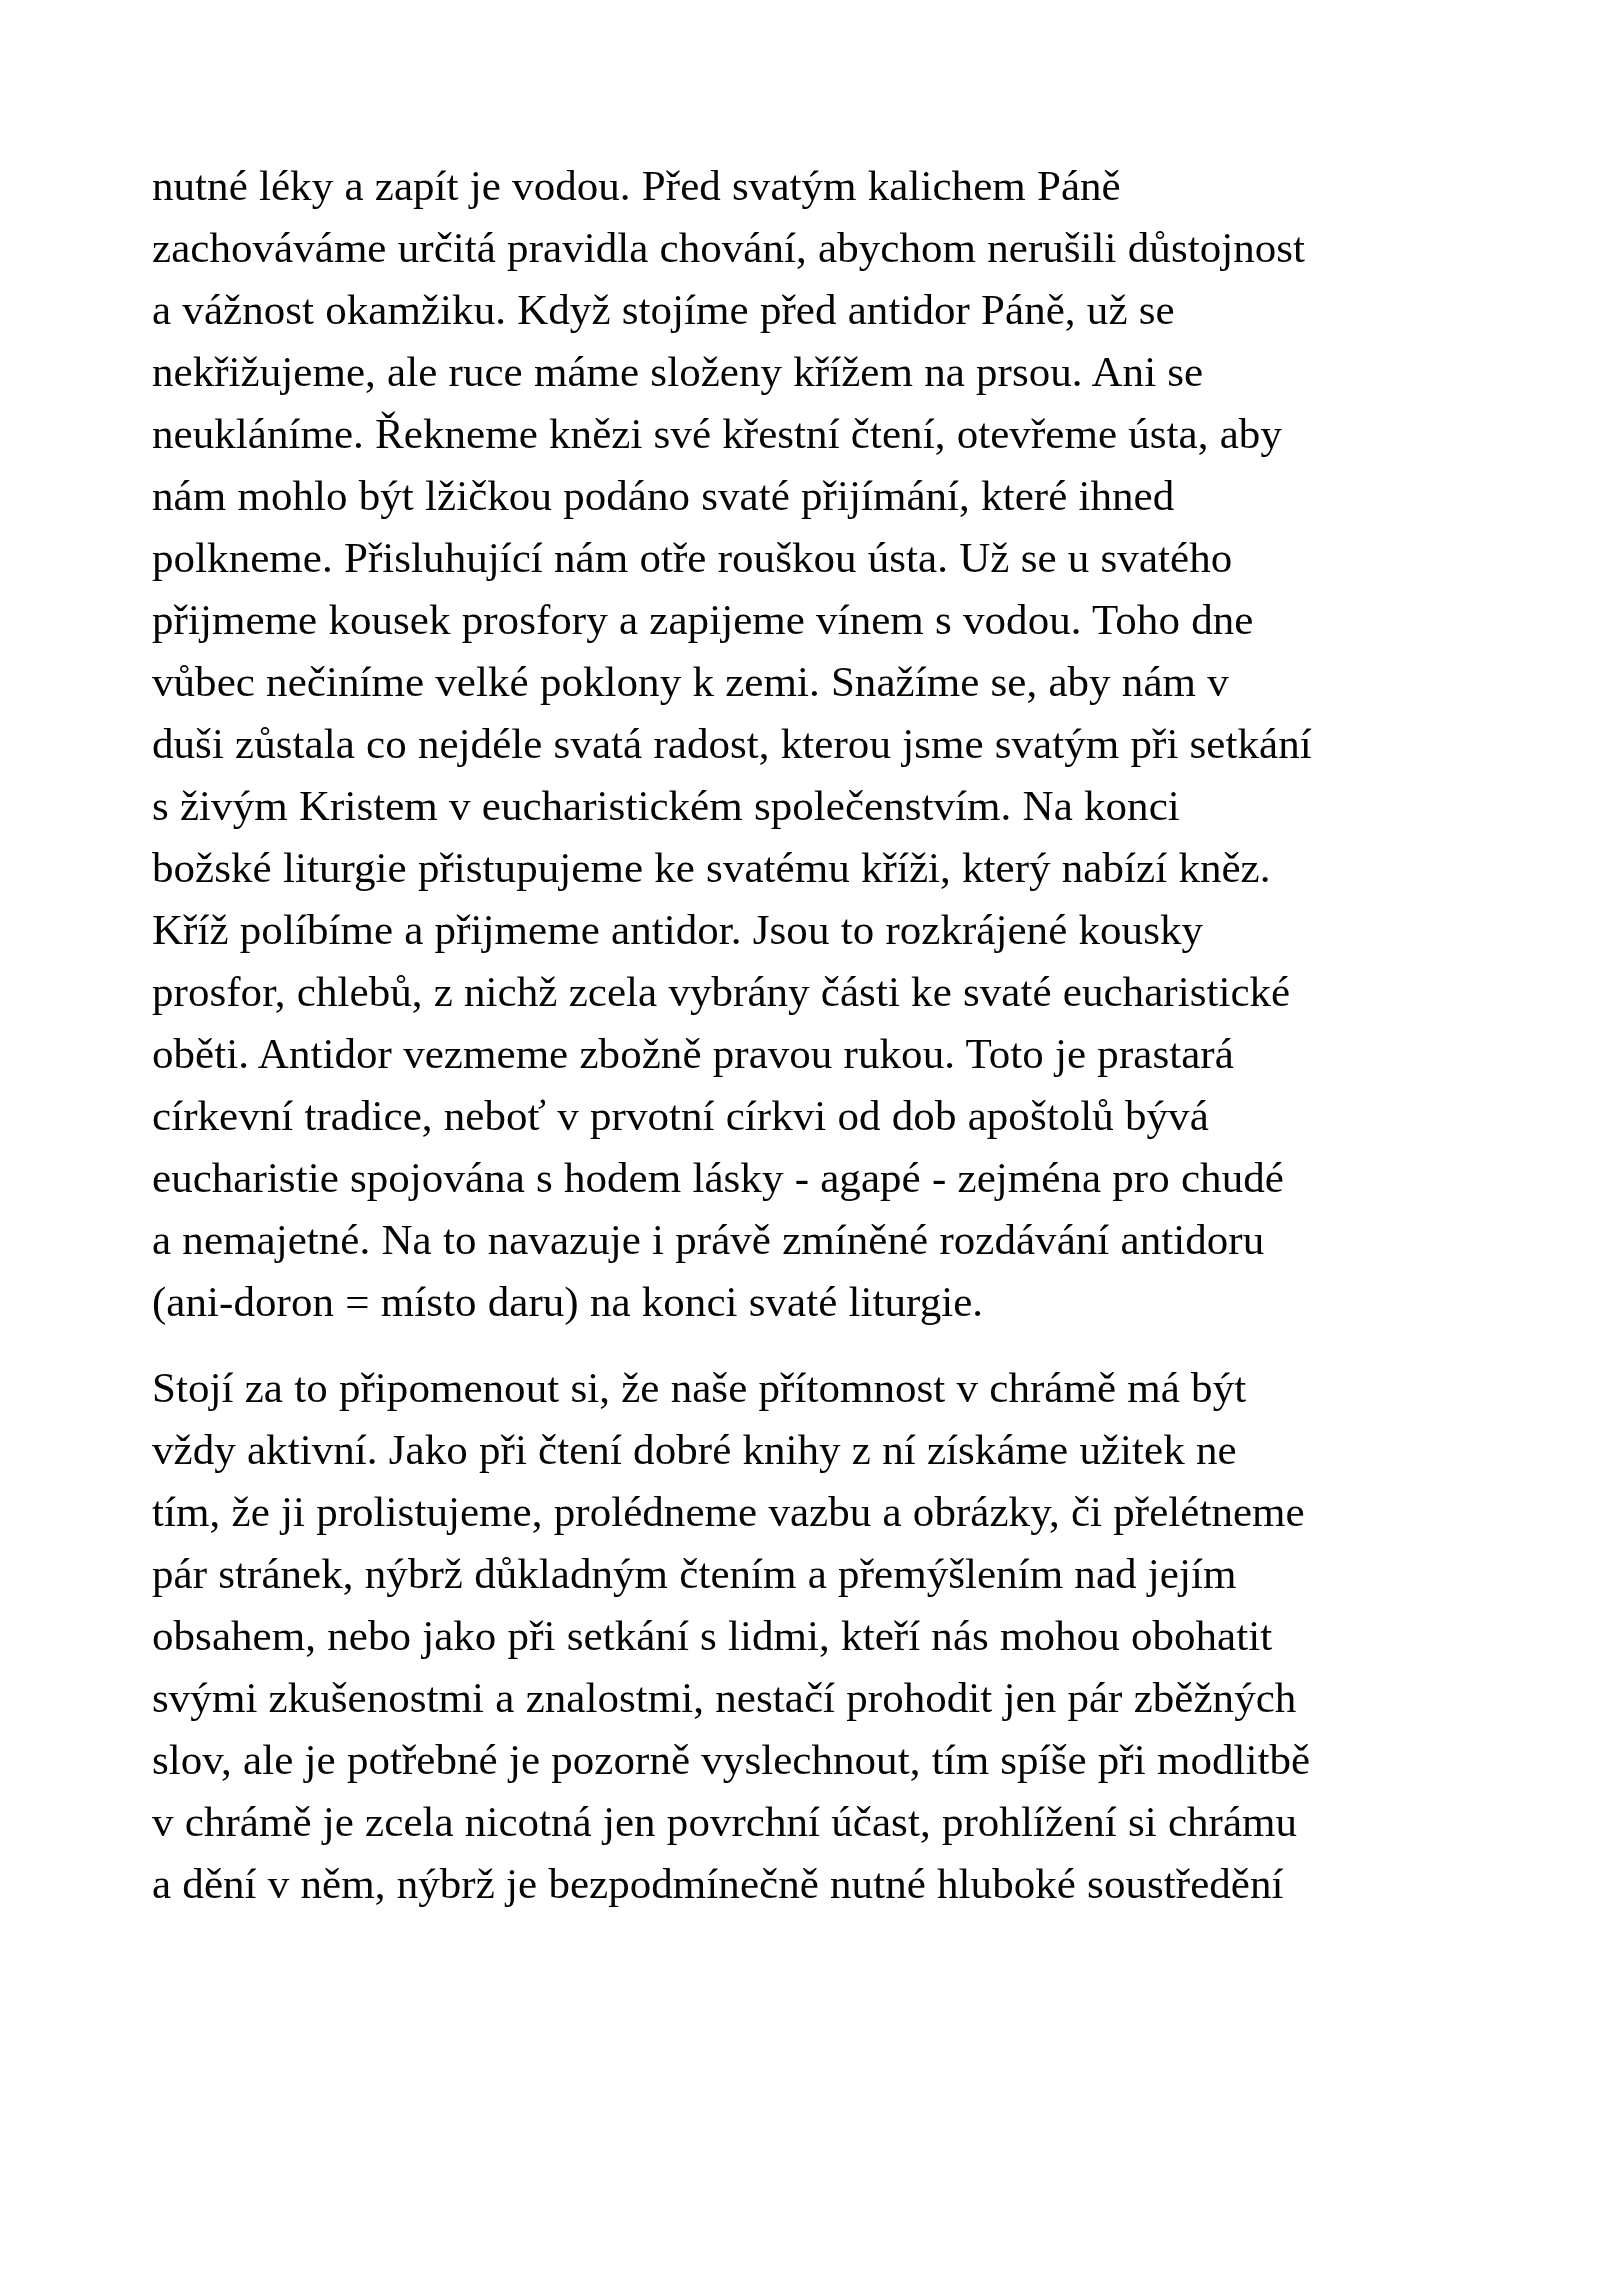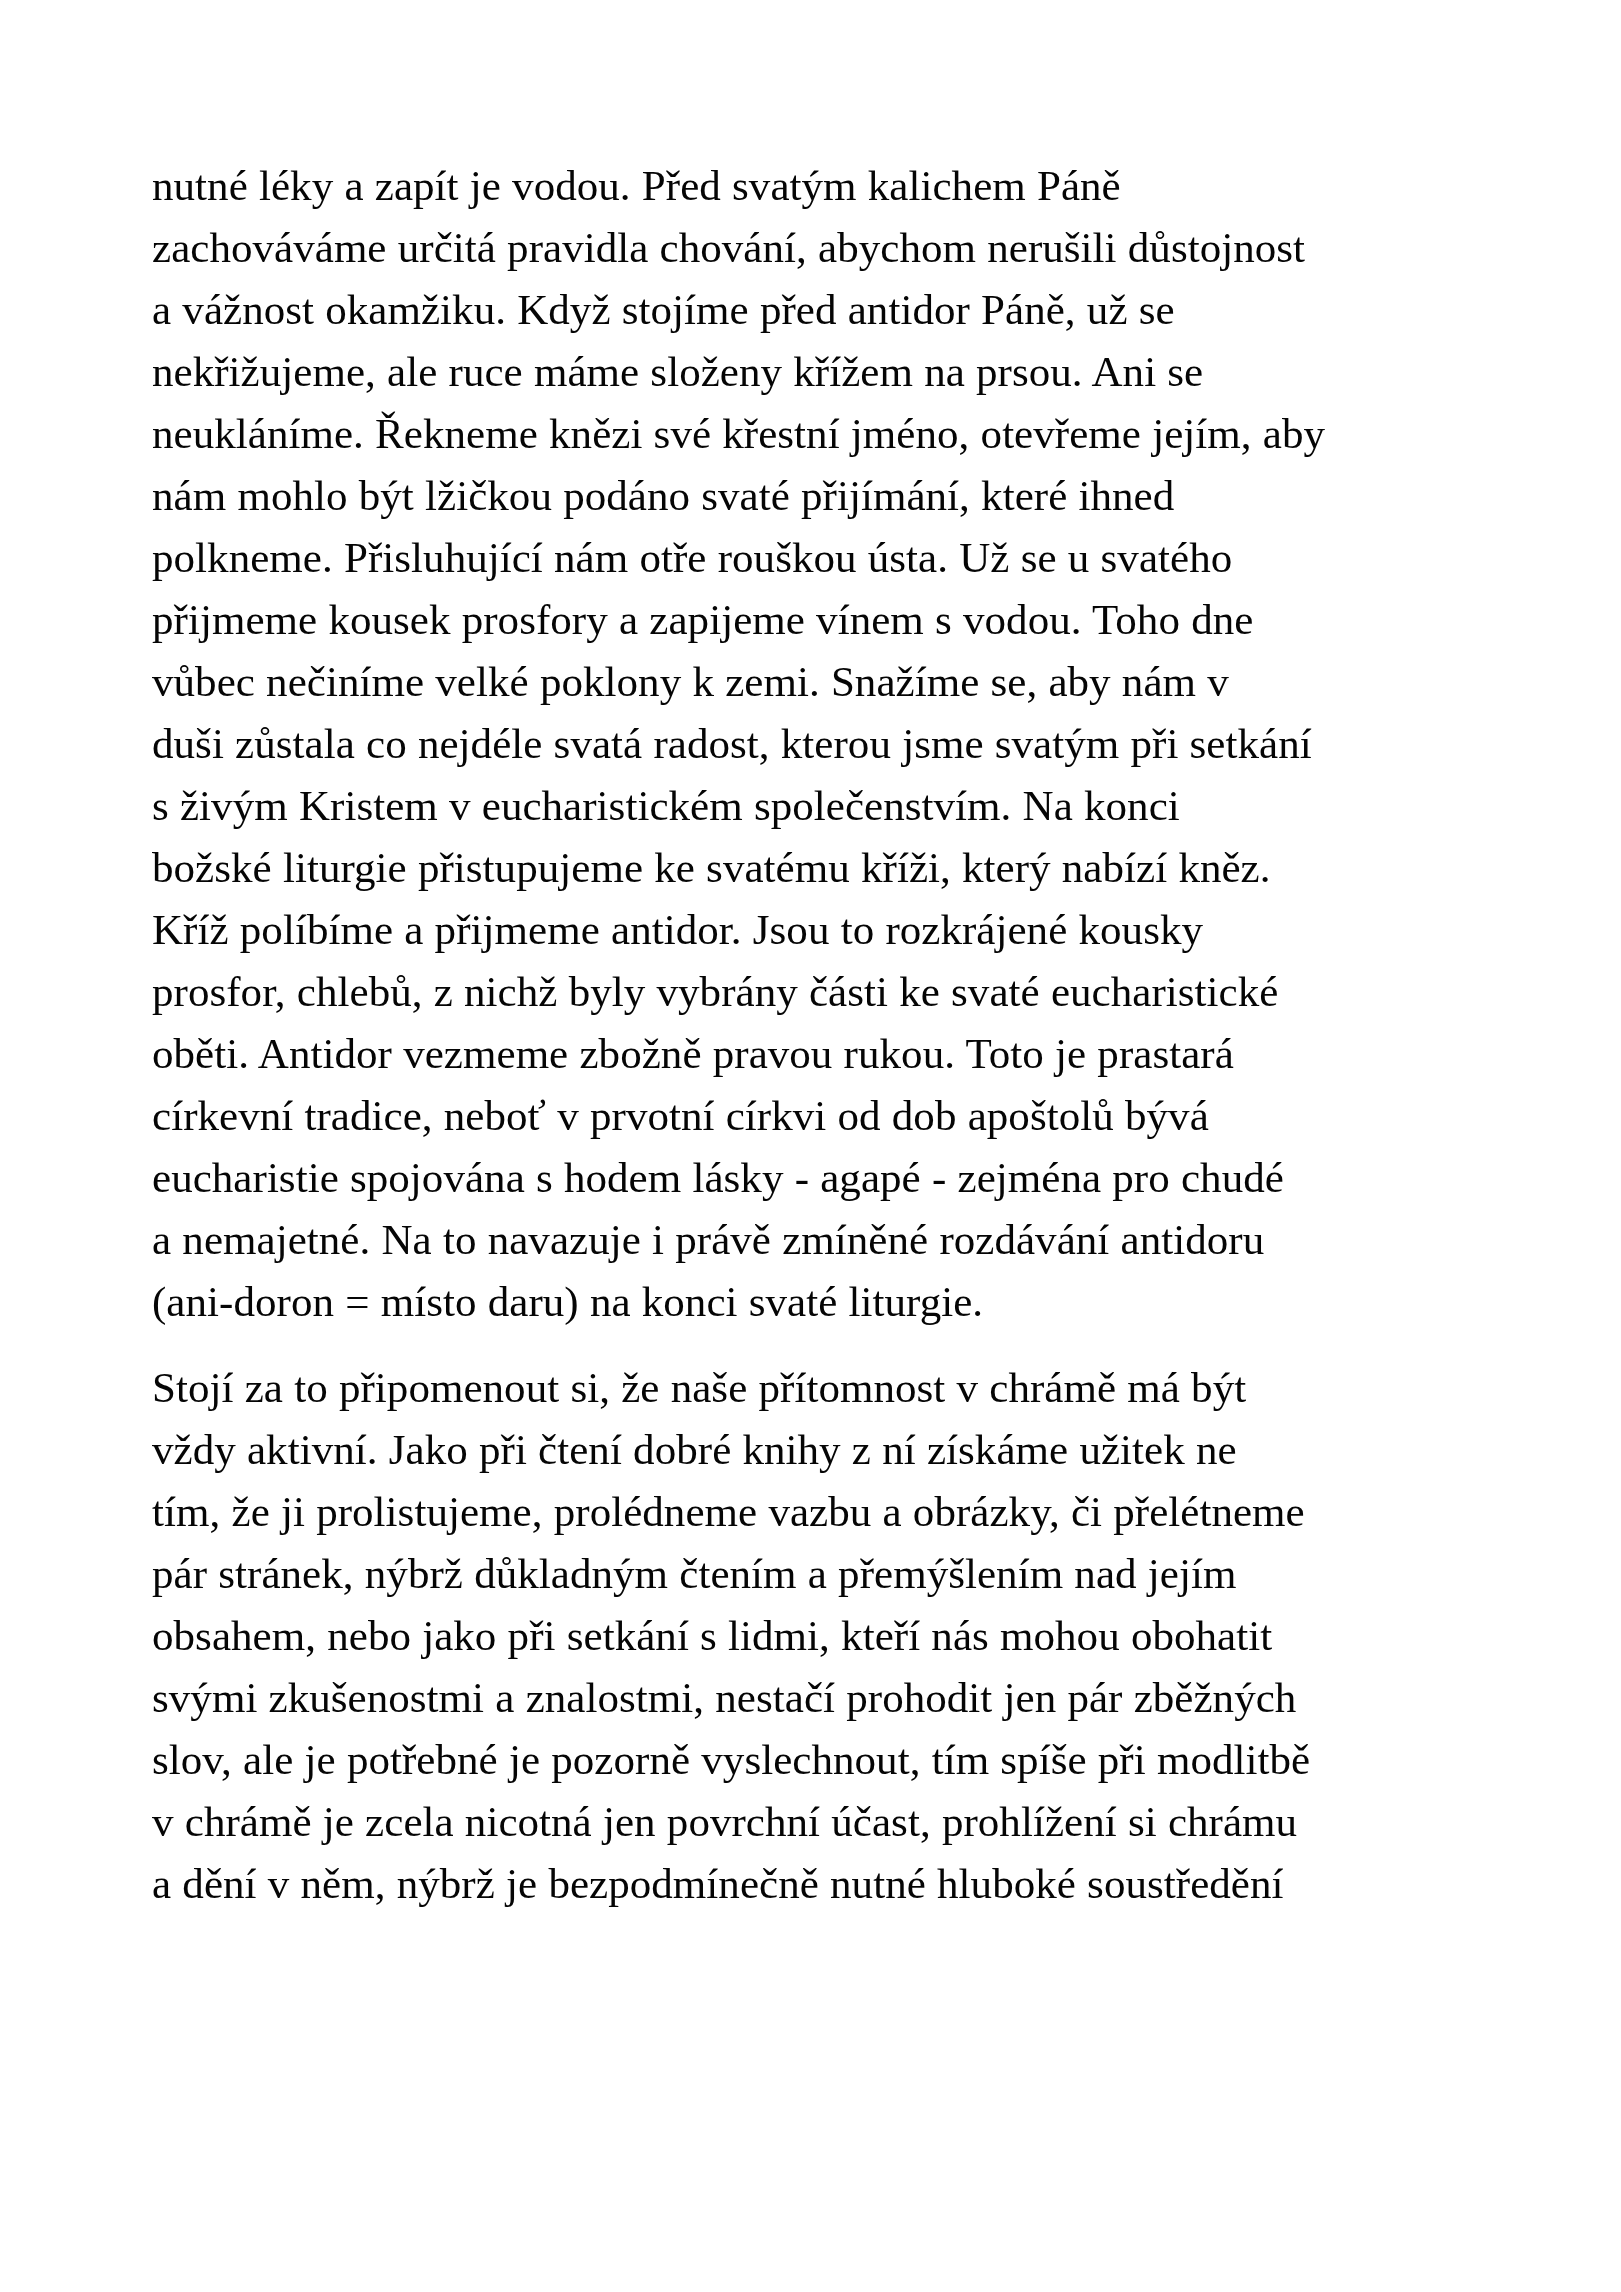--- a/index.html
+++ b/index.html
@@ -60,30 +60,30 @@
 <body>
 
 <div class="page">
   <div class="text-column">
 
     <p class="para">
         <span class="line">nutné léky a zapít je vodou. Před svatým kalichem Páně</span>
         <span class="line">zachováváme určitá pravidla chování, abychom nerušili důstojnost</span>
         <span class="line">a vážnost okamžiku. Když stojíme před antidor Páně, už se</span>
         <span class="line">nekřižujeme, ale ruce máme složeny křížem na prsou. Ani se</span>
-        <span class="line">neukláníme. Řekneme knězi své křestní jméno, otevřeme jejím, aby</span>
+        <span class="line">neukláníme. Řekneme knězi své křestní čtení, otevřeme ústa, aby</span>
         <span class="line">nám mohlo být lžičkou podáno svaté přijímání, které ihned</span>
         <span class="line">polkneme. Přisluhující nám otře rouškou ústa. Už se u svatého</span>
         <span class="line">přijmeme kousek prosfory a zapijeme vínem s vodou. Toho dne</span>
         <span class="line">vůbec nečiníme velké poklony k zemi. Snažíme se, aby nám v</span>
         <span class="line">duši zůstala co nejdéle svatá radost, kterou jsme svatým při setkání</span>
         <span class="line">s živým Kristem v eucharistickém společenstvím. Na konci</span>
         <span class="line">božské liturgie přistupujeme ke svatému kříži, který nabízí kněz.</span>
         <span class="line">Kříž políbíme a přijmeme antidor. Jsou to rozkrájené kousky</span>
-        <span class="line">prosfor, chlebů, z nichž byly vybrány části ke svaté eucharistické</span>
+        <span class="line">prosfor, chlebů, z nichž zcela vybrány části ke svaté eucharistické</span>
         <span class="line">oběti. Antidor vezmeme zbožně pravou rukou. Toto je prastará</span>
         <span class="line">církevní tradice, neboť v prvotní církvi od dob apoštolů bývá</span>
         <span class="line">eucharistie spojována s hodem lásky - agapé - zejména pro chudé</span>
         <span class="line">a nemajetné. Na to navazuje i právě zmíněné rozdávání antidoru</span>
         <span class="line">(ani-doron = místo daru) na konci svaté liturgie.</span>
       </p>
 
     <p class="para">
         <span class="line">Stojí za to připomenout si, že naše přítomnost v chrámě má být</span>
         <span class="line">vždy aktivní. Jako při čtení dobré knihy z ní získáme užitek ne</span>

